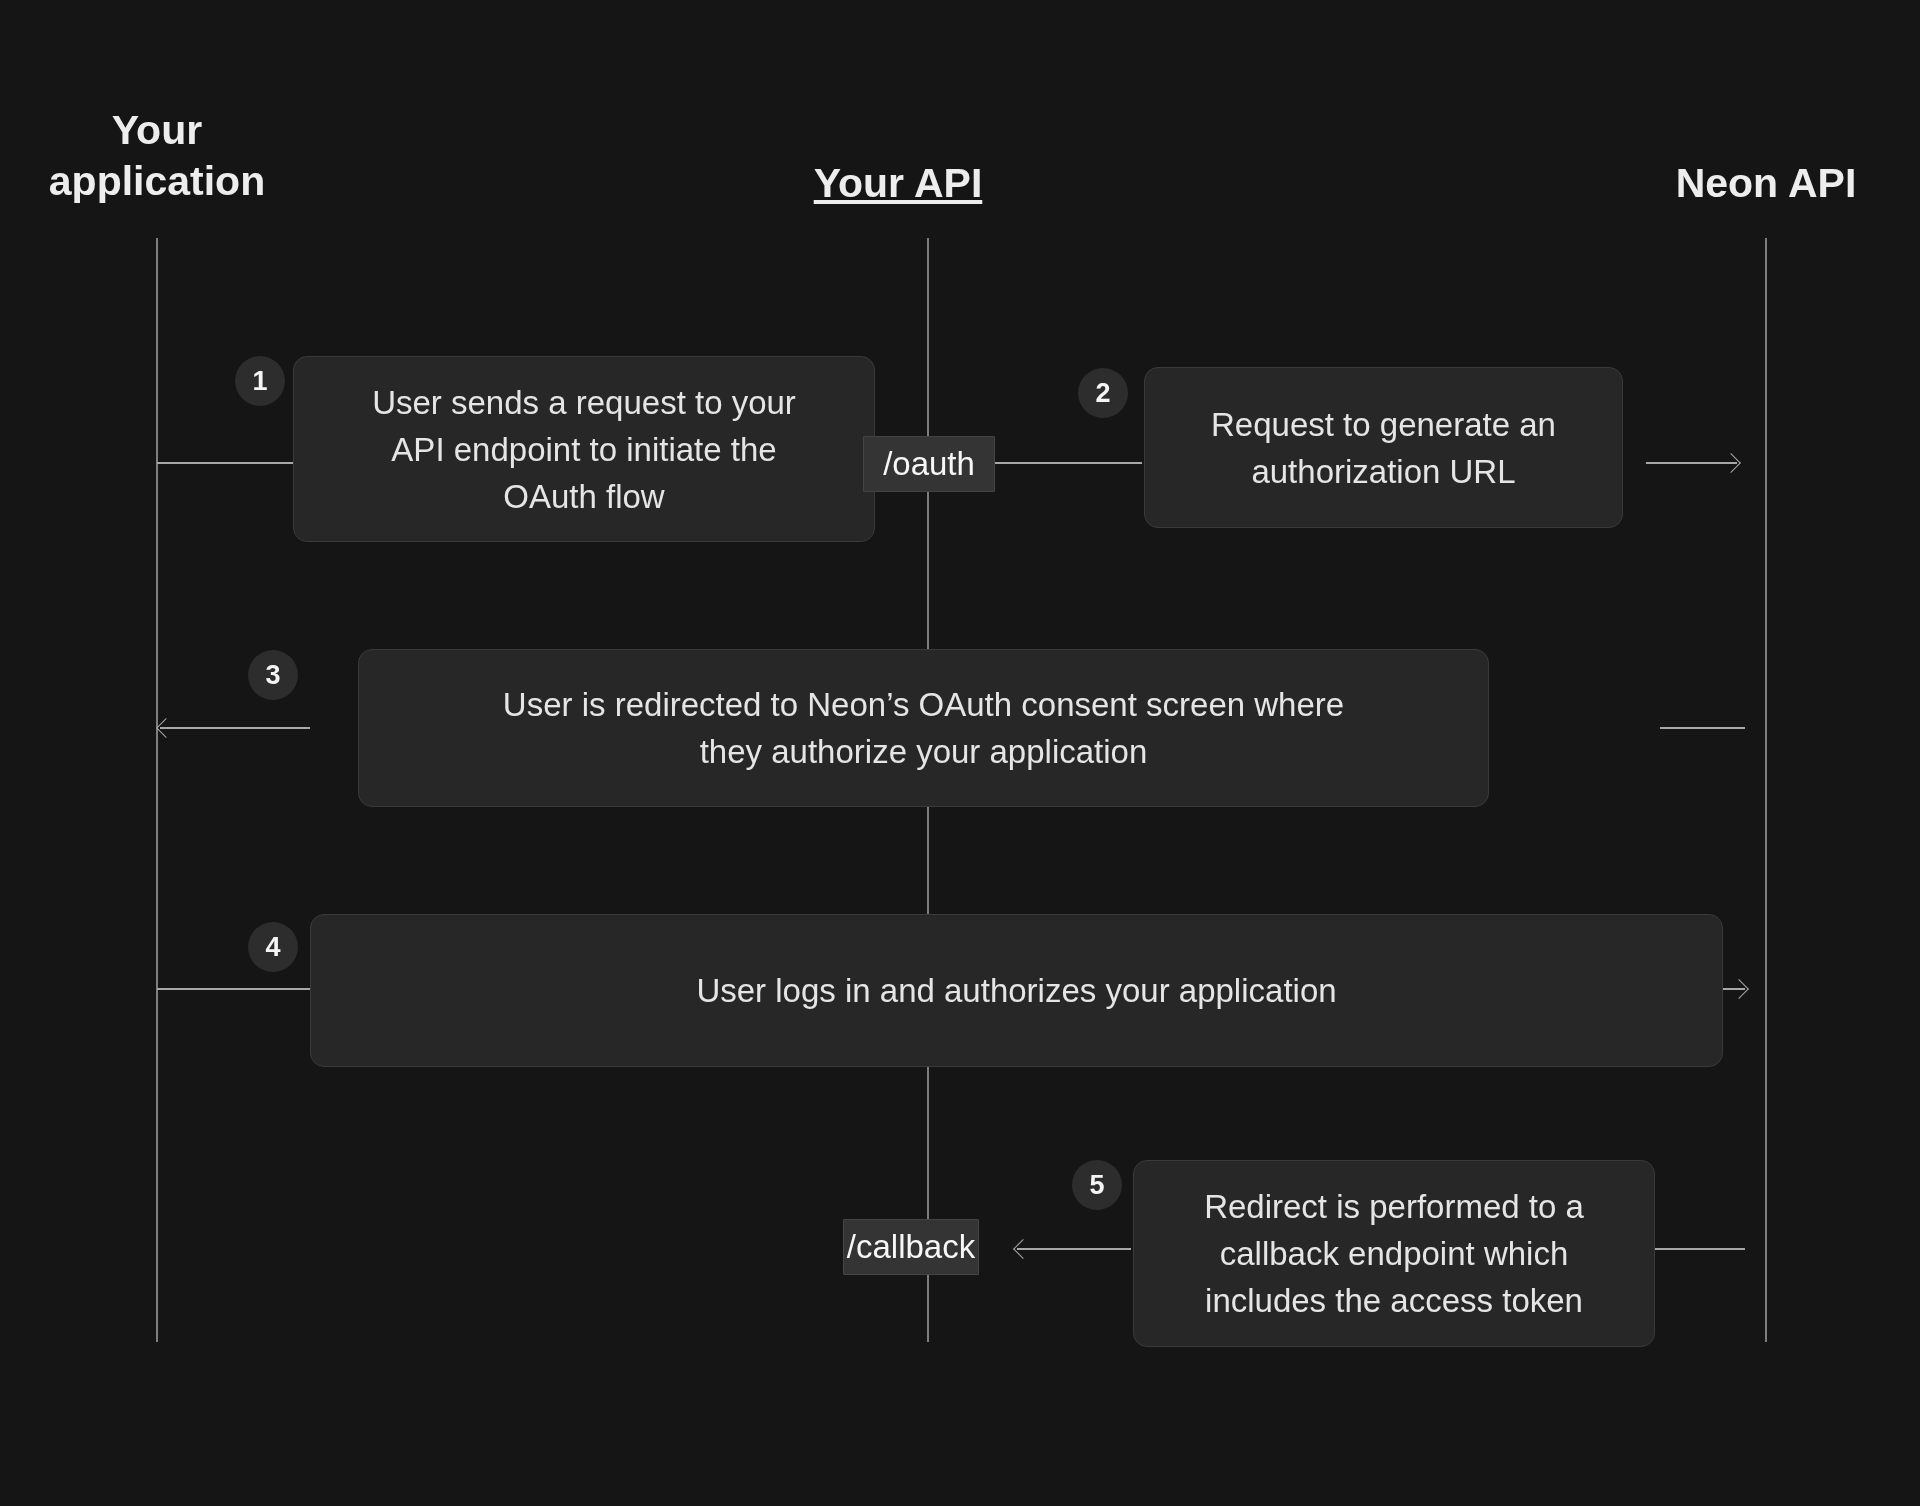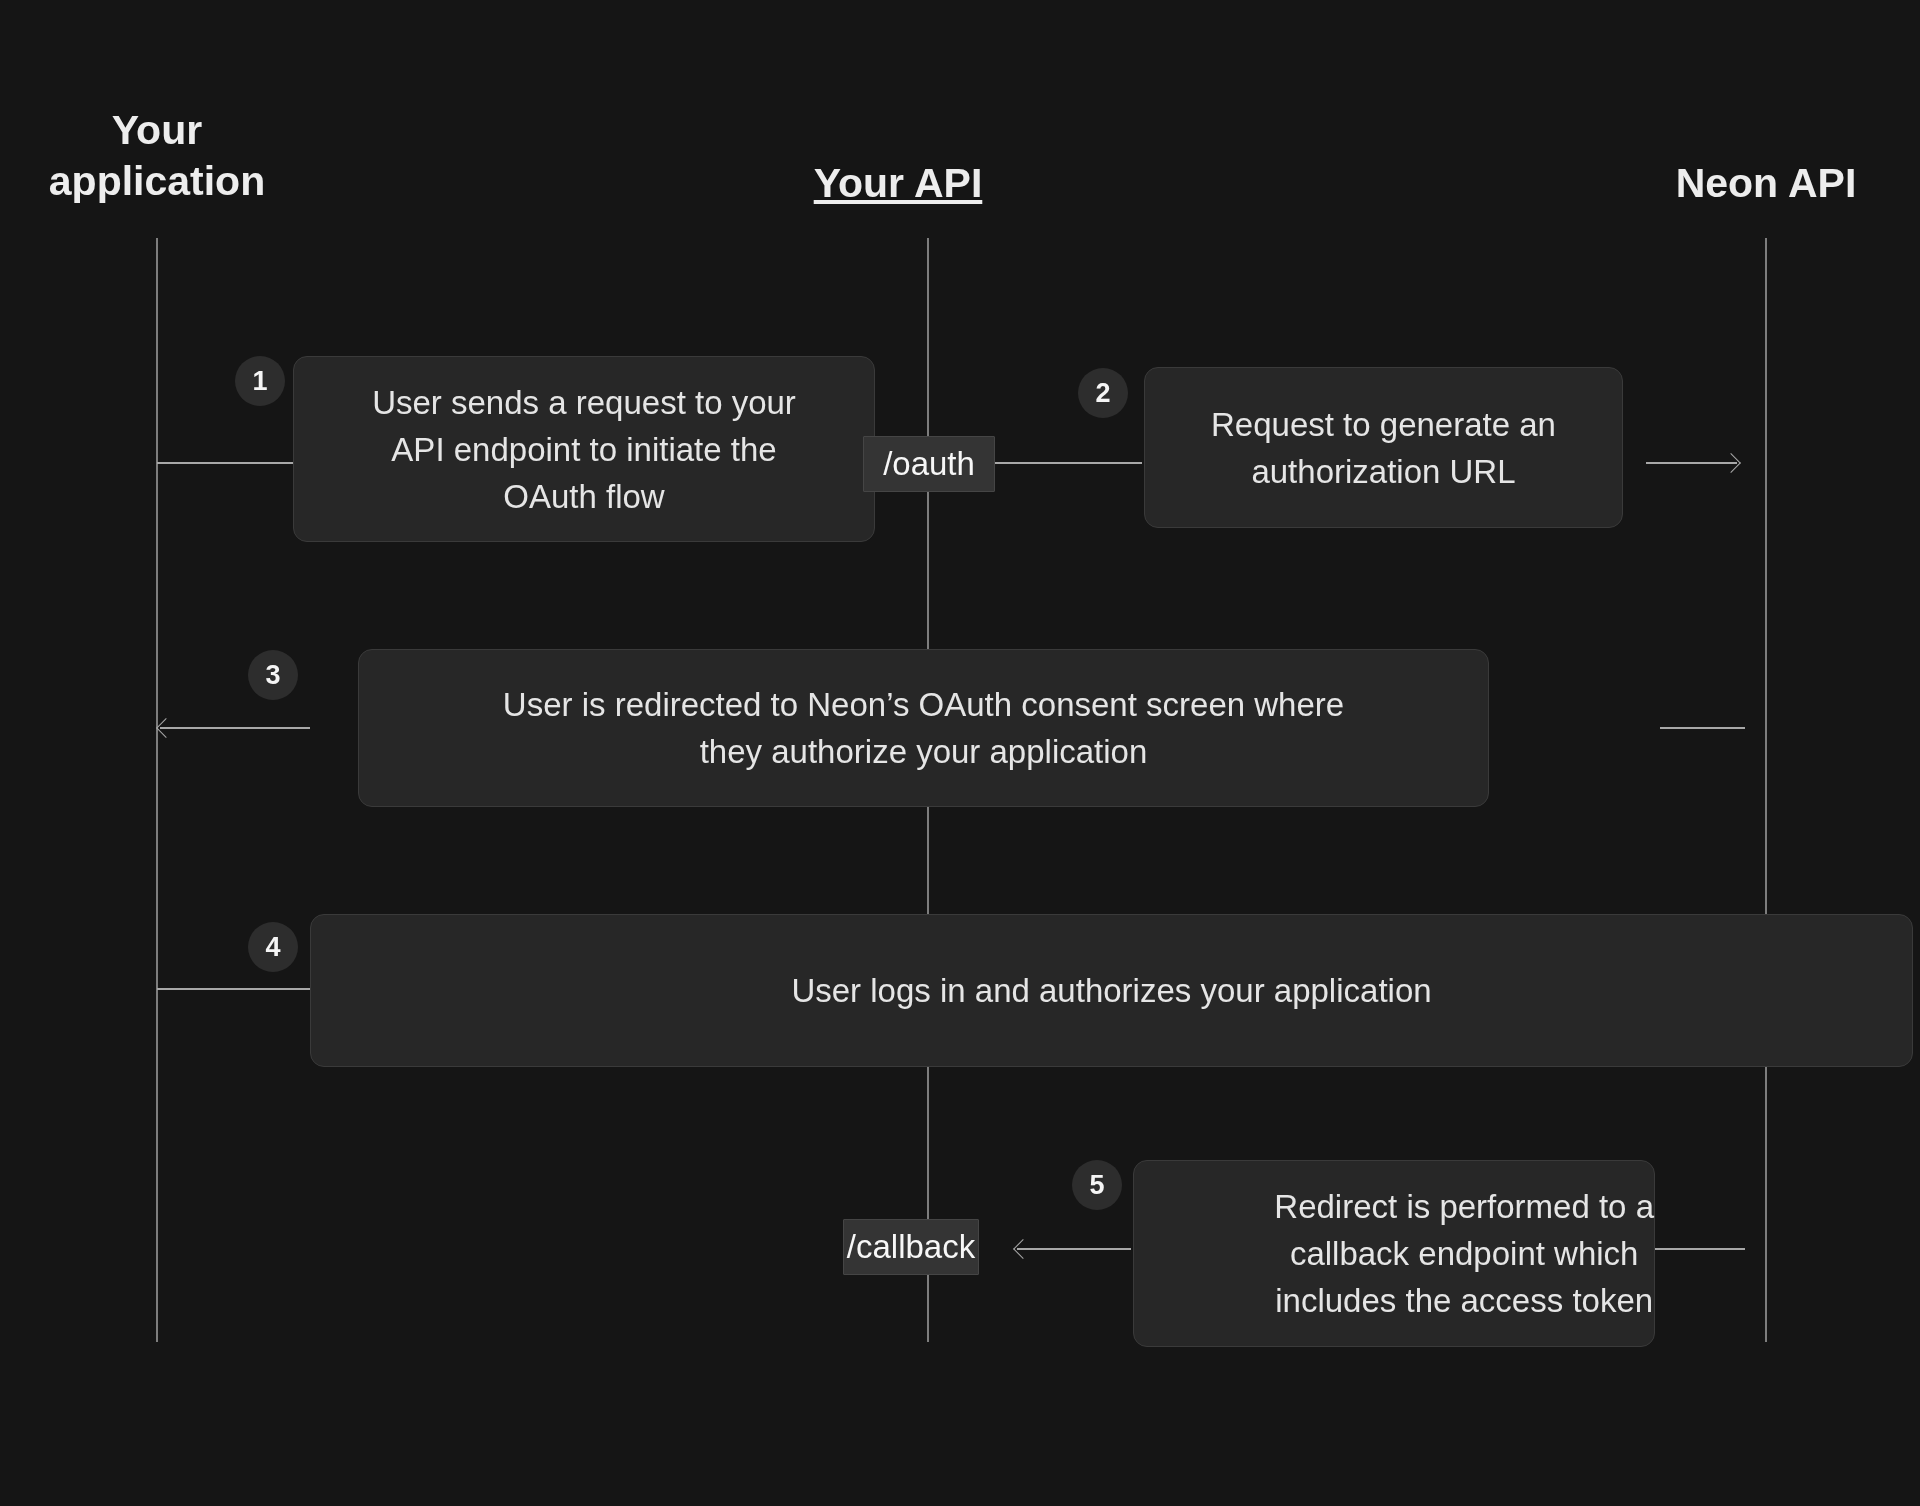--- a/index.html
+++ b/index.html
@@ -107,24 +107,24 @@
 authorization URL</div>
 </div>
 
 <div class="abs step-num" style="left:248px;top:650px;">3</div>
 <div class="abs step-box" style="left:310px;top:649px;width:1131px;height:158px;margin-left:48px;">
   <div class="step-text">User is redirected to Neon’s OAuth consent screen where
 they authorize your application</div>
 </div>
 
 <div class="abs step-num" style="left:248px;top:922px;">4</div>
-<div class="abs step-box" style="left:310px;top:914px;width:1603px;height:153px;">
+<div class="abs step-box" style="left:310px;top:914px;width:1413px;height:153px;">
   <div class="step-text">User logs in and authorizes your application</div>
 </div>
 
 <div class="abs step-num" style="left:1072px;top:1160px;">5</div>
-<div class="abs step-box" style="left:1133px;top:1160px;width:522px;height:187px;justify-content:flex-end;">
+<div class="abs step-box" style="left:1133px;top:1160px;width:522px;height:187px;">
   <div class="step-text">Redirect is performed to a
 callback endpoint which
 includes the access token</div>
 </div>
 
 <div class="abs endpoint-badge" style="left:843px;top:1219px;width:136px;height:56px;">/callback</div>
 
 </body></html>

